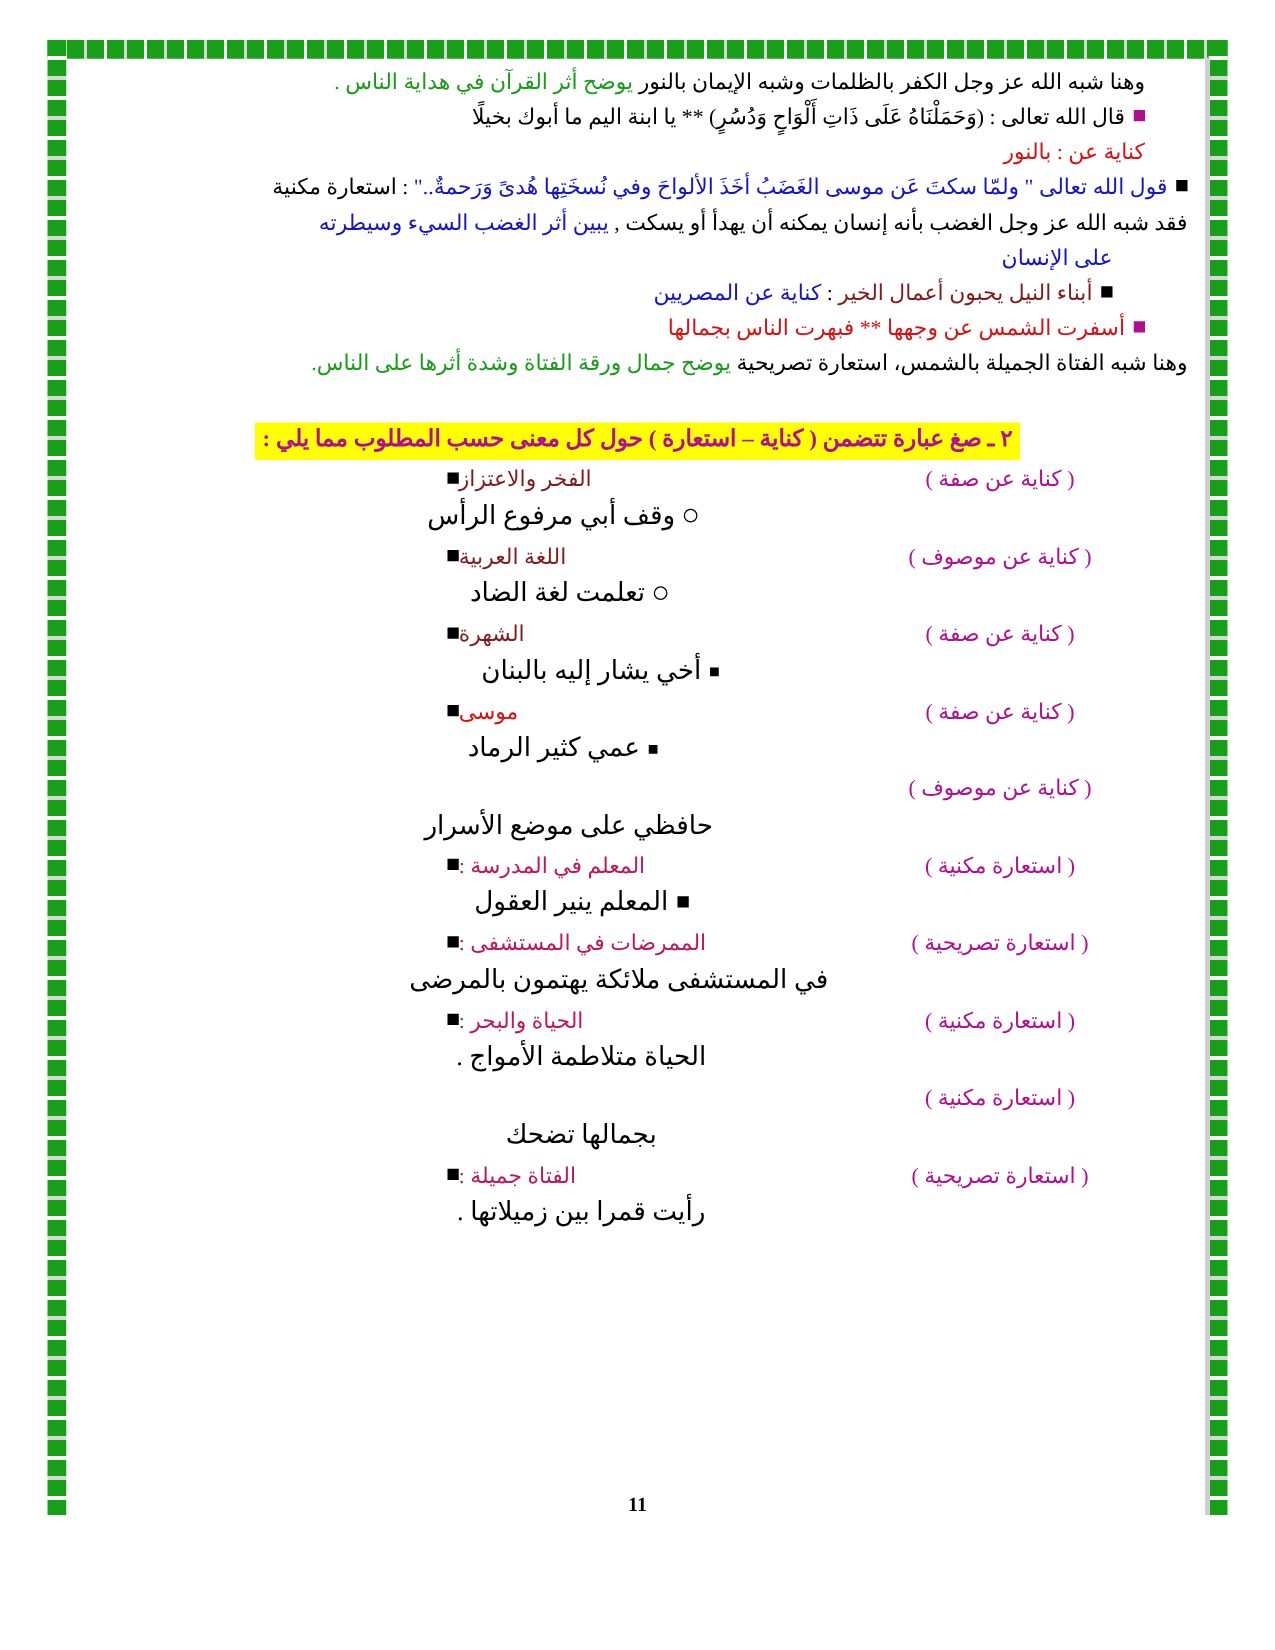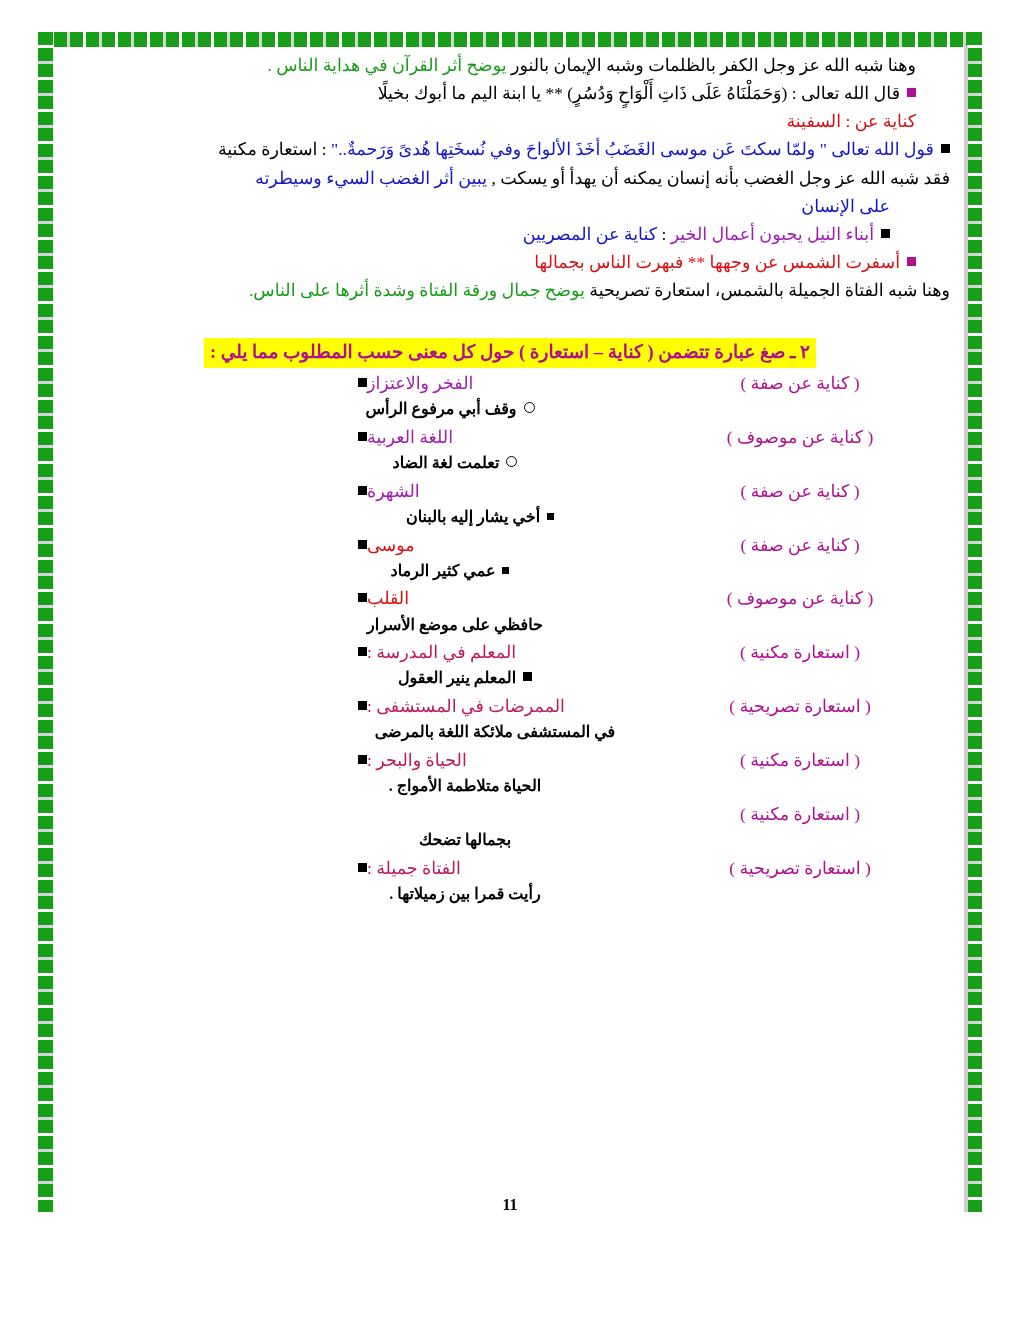--- a/index.html
+++ b/index.html
@@ -92,21 +92,21 @@
     display: inline-block;
     width: 7px;
     height: 7px;
     background: #000;
     margin-left: 7px;
     vertical-align: 2px;
   }
 
   .green  { color: #1a9c1a; }
   .blue   { color: #1414c8; }
-  .purple { color: #a21caf; }
+  .purple { color: #7f1d1d; }
   .magenta{ color: #be185d; }
   .red    { color: #d71111; }
   .black  { color: #000000; }
 
   .top-block .line { text-align: right; }
   .indent-r { padding-right: 34px; }
   .indent-r2 { padding-right: 60px; }
 
   
   .heading-wrap {
@@ -141,26 +141,25 @@
     white-space: nowrap;
   }
   .qrow .term .bullet-sq { margin-right: 0; margin-left: 8px; }
   .qrow .hint {
     width: 300px;
     text-align: center;
     color: #b0108f;
     white-space: nowrap;
   }
   .answer {
-    font-size: 16px;
+    font-size: 21px;
     line-height: 1.6;
     color: #000;
     text-align: center;
     margin-bottom: 1px;
-    font-weight: bold;
   }
   .answer.shift-a { padding-right: 120px; }
   .answer.shift-b { padding-right: 110px; }
   .answer.shift-c { padding-right: 60px; }
   .answer.shift-d { padding-right: 90px; }
   .answer.shift-e { padding-right: 30px; }
 
   .pagenum {
     position: absolute;
     left: 0;
@@ -184,21 +183,21 @@
   <div class="frame-bar vert frame-left"></div>
   <div class="frame-bar vert frame-right"></div>
   <div class="inner-shadow-r"></div>
   <div class="inner-shadow-b"></div>
 
   <div class="content">
 
     <div class="top-block" id="top-block">
         <p class="line indent-r"><span class="black">وهنا شبه الله عز وجل الكفر بالظلمات وشبه الإيمان بالنور </span><span class="green">يوضح أثر القرآن في هداية الناس .</span></p>
         <p class="line indent-r"><span class="bullet-sq magenta"></span><span class="black">قال الله تعالى : (وَحَمَلْنَاهُ عَلَى ذَاتِ أَلْوَاحٍ وَدُسُرٍ)    **    يا ابنة اليم ما أبوك بخيلًا</span></p>
-        <p class="line indent-r"><span class="red">كناية عن : السفينة</span></p>
+        <p class="line indent-r"><span class="red">كناية عن : بالنور</span></p>
         <p class="line "><span class="bullet-sq"></span><span class="blue">قول الله تعالى " ولمّا سكتَ عَن موسى الغَضَبُ أخَذَ الألواحَ وفي نُسخَتِها هُدىً وَرَحمةٌ.." </span><span class="black">: استعارة مكنية</span></p>
         <p class="line "><span class="black">فقد شبه الله عز وجل الغضب بأنه إنسان يمكنه أن يهدأ أو يسكت , </span><span class="blue">يبين أثر الغضب السيء وسيطرته</span></p>
         <p class="line indent-r2"><span class="blue">على الإنسان</span></p>
         <p class="line indent-r2"><span class="bullet-sq"></span><span class="purple">أبناء النيل يحبون أعمال الخير</span><span class="black"> :  </span><span class="blue">كناية عن المصريين</span></p>
         <p class="line indent-r"><span class="bullet-sq magenta"></span><span class="red">أسفرت الشمس عن وجهها ** فبهرت الناس بجمالها</span></p>
         <p class="line "><span class="black">وهنا شبه الفتاة الجميلة بالشمس، استعارة تصريحية </span><span class="green">يوضح جمال ورقة الفتاة وشدة أثرها على  الناس.</span></p>
       </div>
 
     <div class="heading-wrap">
       <span class="heading">٢ ـ صغ عبارة تتضمن ( كناية – استعارة )  حول كل معنى حسب المطلوب مما يلي :</span>
@@ -220,33 +219,32 @@
           <div class="term"><span class="purple">الشهرة</span><span class="bullet-sq"></span></div>
         </div>
         <div class="answer shift-c"><span class="bullet-dot"></span><span>أخي يشار إليه بالبنان</span></div>
         <div class="qrow q-term-row">
           <div class="hint">( كناية عن صفة )</div>
           <div class="term"><span class="red">موسى</span><span class="bullet-sq"></span></div>
         </div>
         <div class="answer shift-a"><span class="bullet-dot"></span><span>عمي كثير الرماد</span></div>
         <div class="qrow q-term-row">
           <div class="hint">( كناية عن موصوف )</div>
-          <div class="term"><span class="red">القلب</span><span class="bullet-sq"></span></div>
         </div>
         <div class="answer shift-b"><span>حافظي على موضع الأسرار</span></div>
         <div class="qrow q-term-row">
           <div class="hint">( استعارة مكنية  )</div>
           <div class="term"><span class="magenta">المعلم في المدرسة :</span><span class="bullet-sq"></span></div>
         </div>
         <div class="answer shift-d"><span class="bullet-sq" style="position: relative; right: 0px;"></span><span>المعلم ينير العقول</span></div>
         <div class="qrow q-term-row">
           <div class="hint">( استعارة تصريحية  )</div>
           <div class="term"><span class="magenta">الممرضات في المستشفى :</span><span class="bullet-sq"></span></div>
         </div>
-        <div class="answer shift-e"><span>في المستشفى ملائكة اللغة بالمرضى</span></div>
+        <div class="answer shift-e"><span>في المستشفى ملائكة يهتمون بالمرضى</span></div>
         <div class="qrow q-term-row">
           <div class="hint">( استعارة مكنية  )</div>
           <div class="term"><span class="magenta">الحياة والبحر :</span><span class="bullet-sq"></span></div>
         </div>
         <div class="answer shift-d"><span>الحياة متلاطمة الأمواج .</span></div>
         <div class="qrow q-term-row">
           <div class="hint">( استعارة مكنية  )</div>
         </div>
         <div class="answer shift-d"><span>بجمالها تضحك</span></div>
         <div class="qrow q-term-row">

